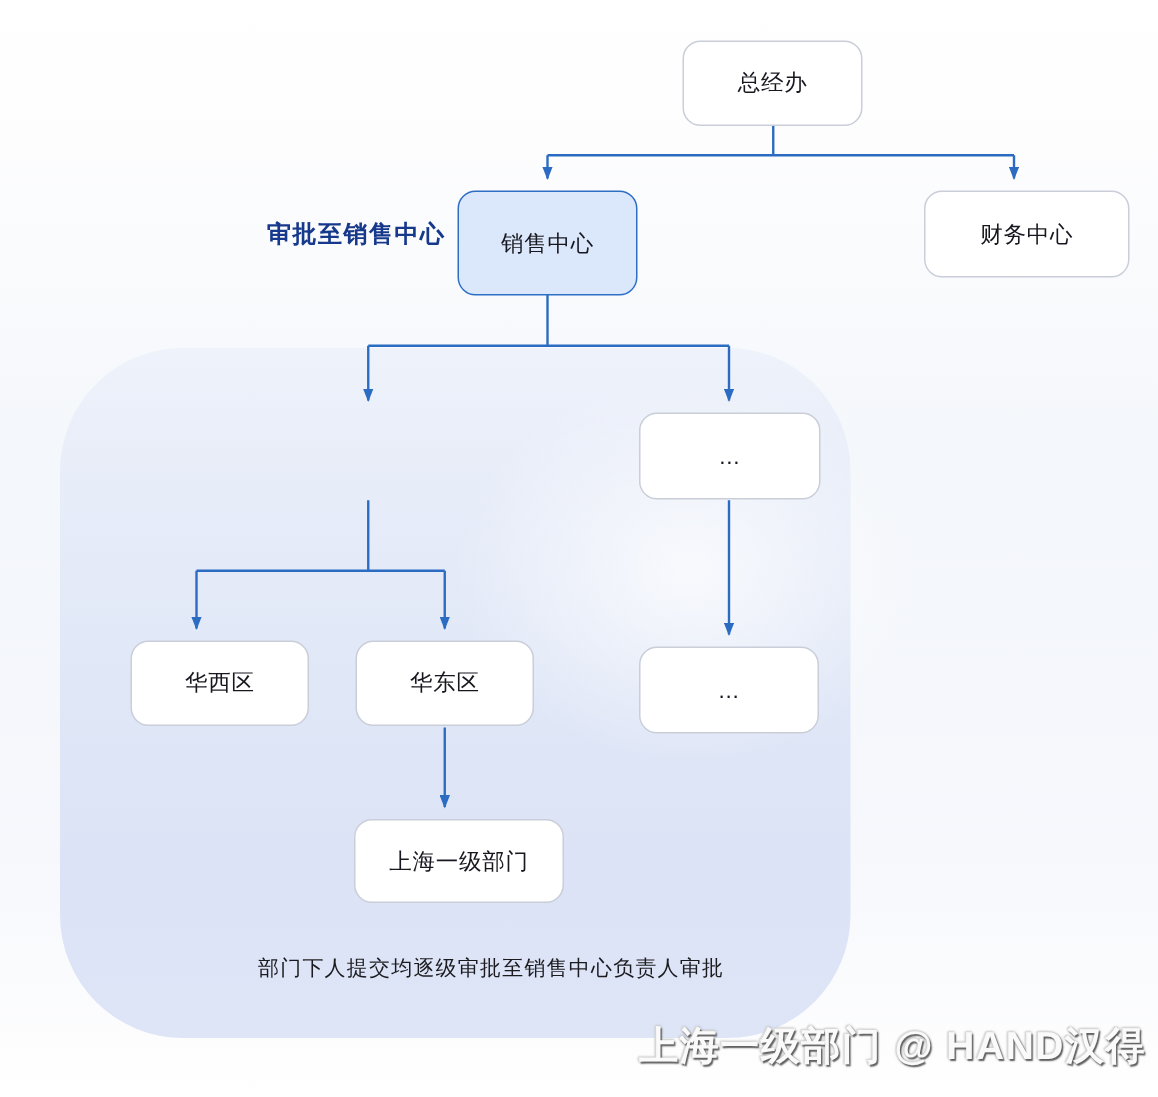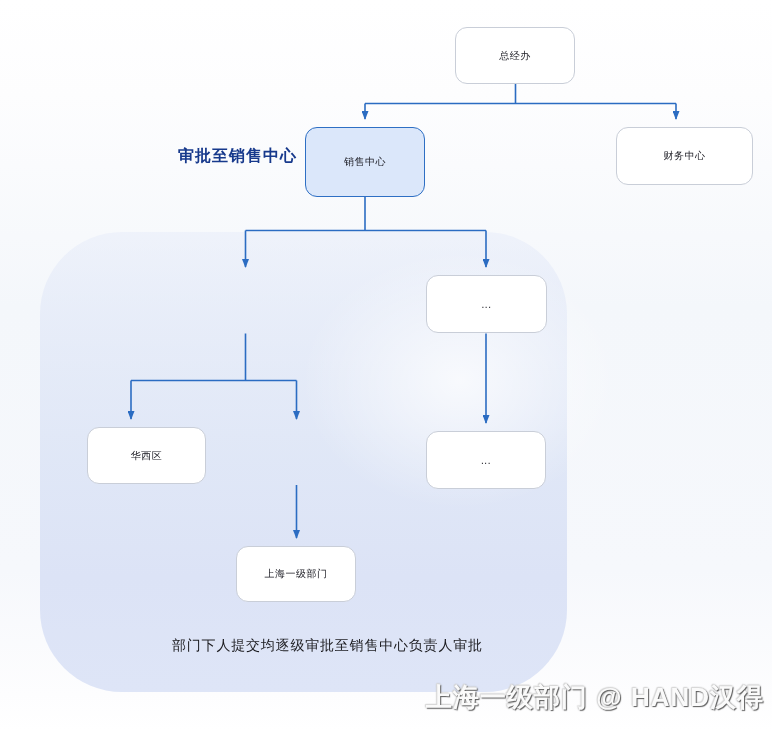--- a/index.html
+++ b/index.html
@@ -27,21 +27,21 @@
     position:absolute; left:300px; top:250px; width:320px; height:260px;
     background: radial-gradient(ellipse at center, rgba(255,255,255,0.75) 0%, rgba(255,255,255,0) 70%);
   }
   svg.wires { position:absolute; left:0; top:0; }
   .node {
     position:absolute;
     background:#ffffff;
     border:1px solid #c9ced8;
     border-radius:12px;
     display:flex; align-items:center; justify-content:center;
-    font-size:10px; color:#17171f;
+    font-size:15px; color:#17171f;
     box-sizing:border-box;
     letter-spacing:0.5px;
   }
   .node.active {
     background:#dbe7fa;
     border:1.5px solid #2e6fc4;
   }
   .annotation {
     position:absolute;
     font-size:16px; font-weight:700;
@@ -100,24 +100,25 @@
 
   <div class="node active" style="left:305px; top:127px; width:120px; height:70px;">销售中心</div>
 
   <div class="node" style="left:616px; top:127px; width:137px; height:58px;">财务中心</div>
 
 
   <div class="node" style="left:426px; top:275px; width:121px; height:58px;">...</div>
 
   <div class="node" style="left:87px; top:427px; width:119px; height:57px;">华西区</div>
 
+  <div class="node" style="left:237px; top:427px; width:119px; height:57px;">华东区</div>
 
   <div class="node" style="left:426px; top:431px; width:120px; height:58px;">...</div>
 
-  <div class="node" style="left:236px; top:546px; width:120px; height:56px;">上海一级部门</div>
+  <div class="node" style="left:236px; top:546px; width:140px; height:56px;">上海一级部门</div>
 
   <div class="annotation" style="left:178px; top:146px;">审批至销售中心</div>
 
   <div class="caption" style="left:172px; top:637px;">部门下人提交均逐级审批至销售中心负责人审批</div>
 
   <div class="watermark" style="right:8px; top:680px;">上海一级部门 @ HAND汉得</div>
 
 </div>
 
 </body></html>

